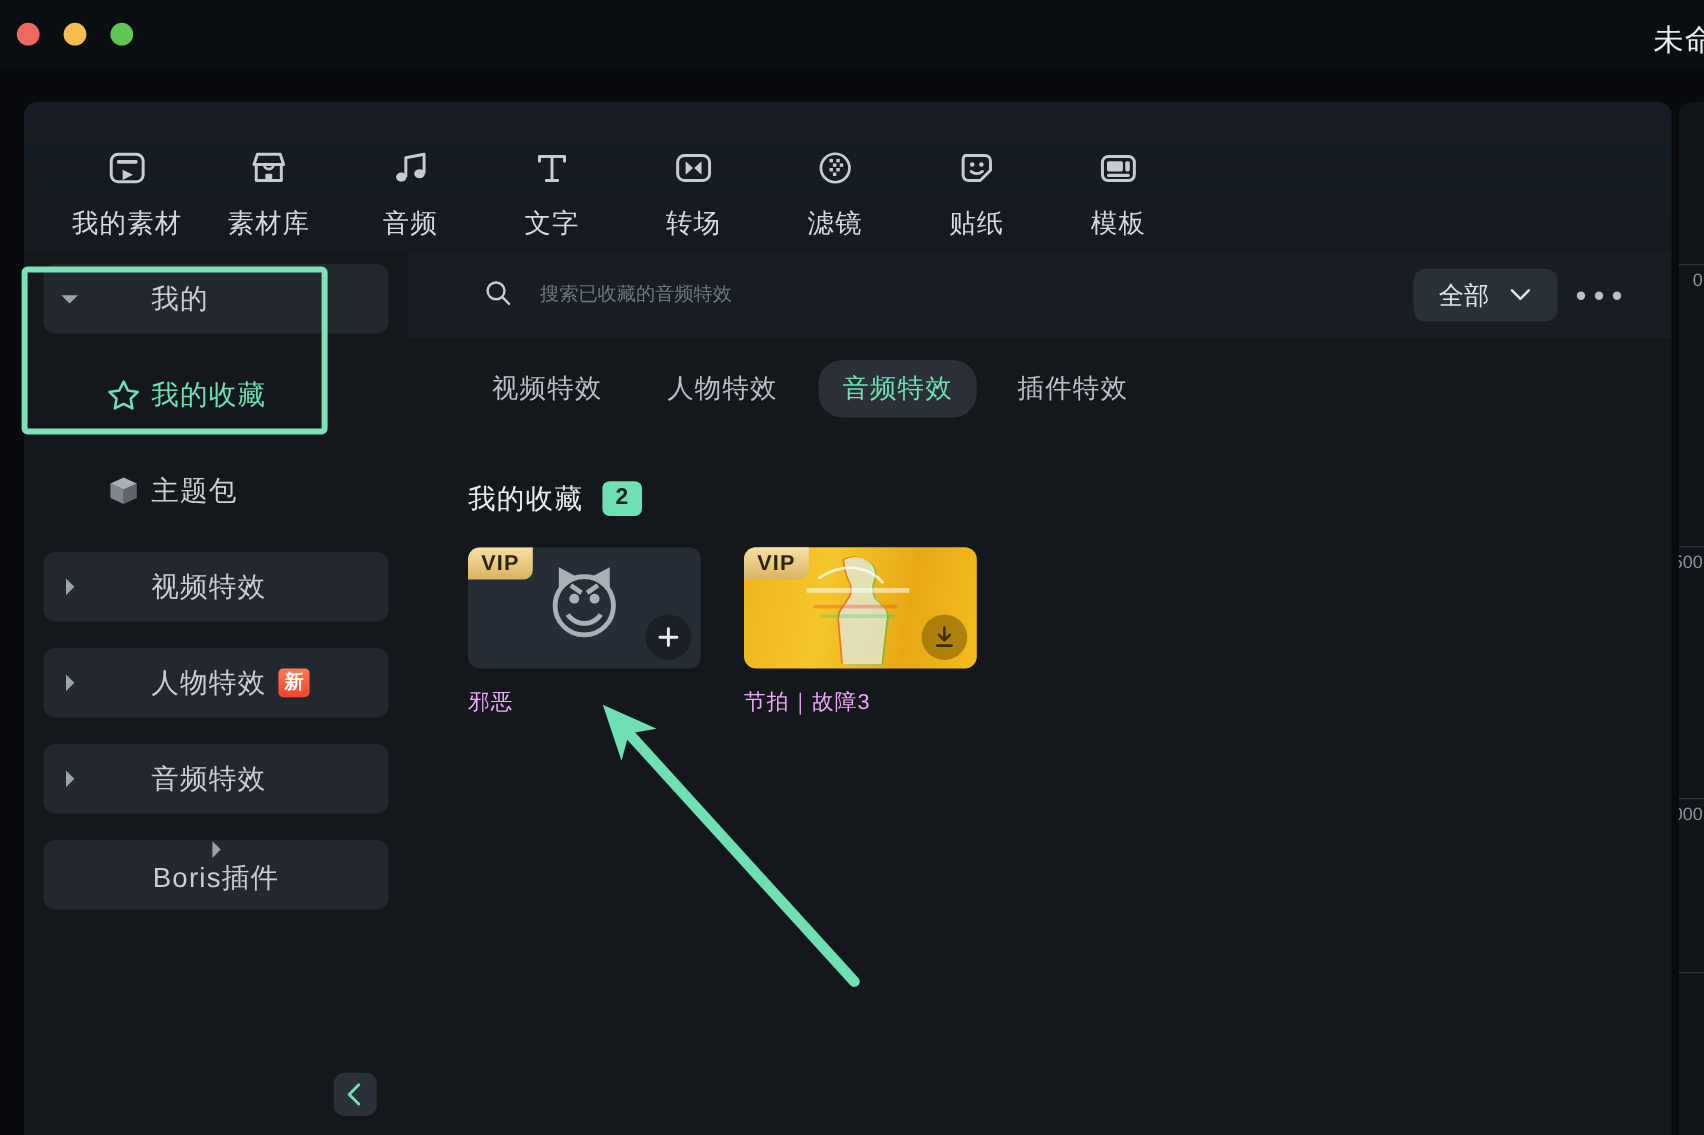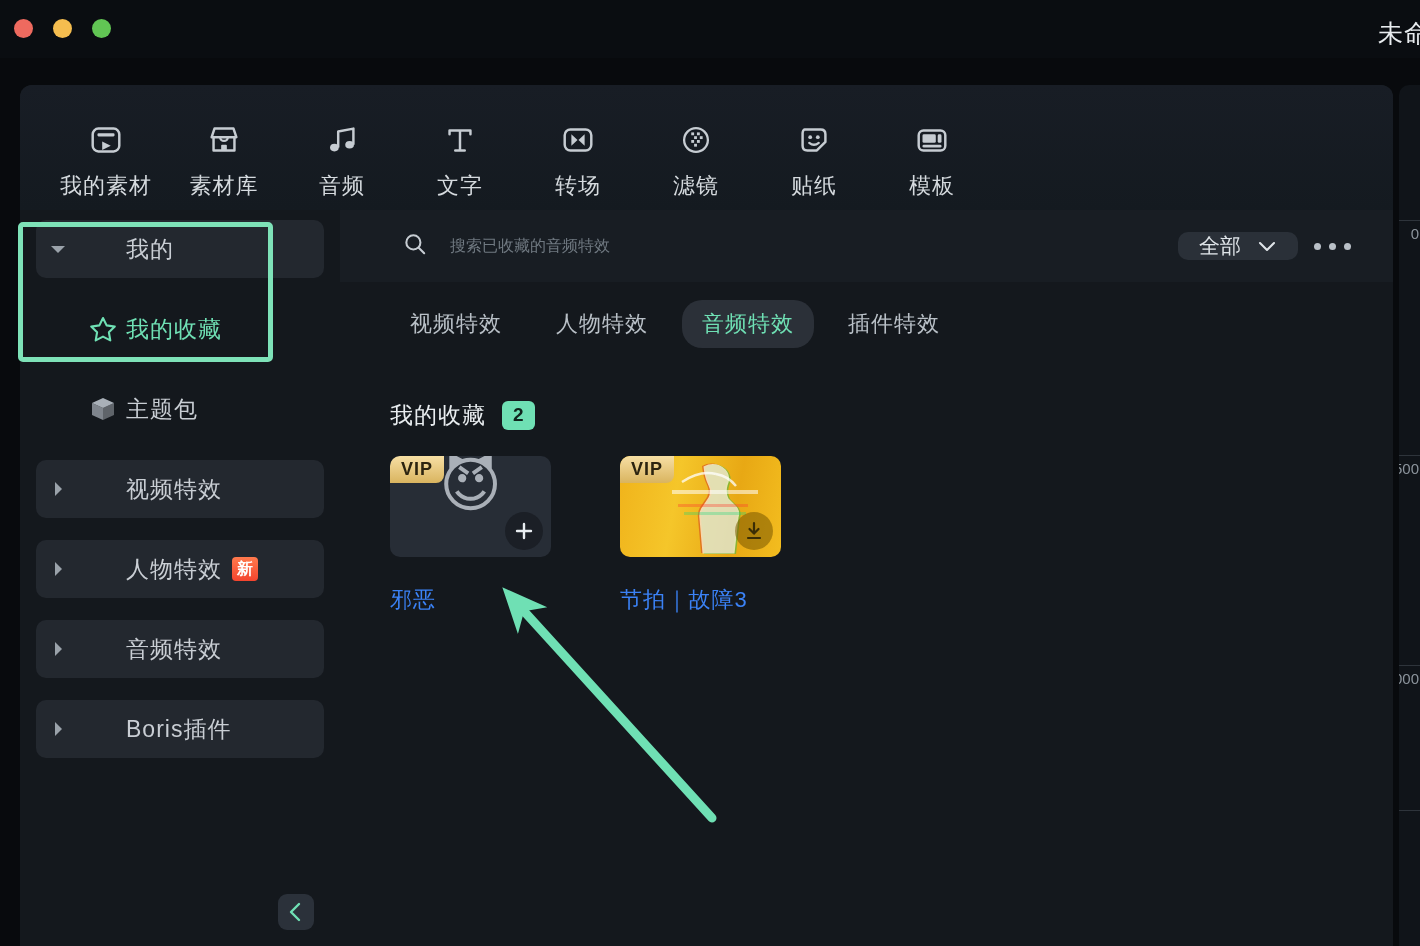--- a/index.html
+++ b/index.html
@@ -70,21 +70,21 @@
     position: absolute; left: 320px; top: 125px; width: 1053px; height: 72px;
     background: #181d23; display: flex; align-items: center;
   }
   .search-ico { margin-left: 62px; }
   .search-input {
     margin-left: 22px; flex: 1; background: transparent; border: none; outline: none;
     font-size: 16px; color: #e4e9ec; font-family: "Liberation Sans", sans-serif;
   }
   .search-input::placeholder { color: #6f7880; }
   .filter-select {
-    margin-right: 16px; height: 28px; min-width: 120px; border-radius: 10px;
+    margin-right: 16px; height: 44px; min-width: 120px; border-radius: 10px;
     background: #2a3038; display: flex; align-items: center; justify-content: center;
     gap: 16px; padding: 0 16px; cursor: pointer; margin-left: 21px;
   }
   .filter-select span { font-size: 21px; color: #dfe4e8; }
   .more-dots {
     margin-right: 42px; display: flex; gap: 8px; align-items: center; cursor: pointer;
   }
   .more-dots i { width: 7px; height: 7px; border-radius: 50%; background: #b9c0c7; display: block; }
 
   
@@ -138,43 +138,43 @@
   .sec-head { display: flex; align-items: center; gap: 16px; margin-top: 52px; }
   .sec-title { font-size: 23px; color: #e9edf0; letter-spacing: 1px; }
   .sec-count {
     background: #6fe0b4; color: #10231c; font-size: 19px; font-weight: bold;
     border-radius: 6px; padding: 2px 11px; line-height: 1.3;
   }
 
   .cards { display: flex; gap: 43px; margin-top: 25px; }
   .card { width: 187px; cursor: pointer; }
   .thumb {
-    position: relative; width: 161px; height: 101px; border-radius: 10px;
+    position: relative; width: 194px; height: 101px; border-radius: 10px;
     overflow: hidden; background: #272d36;
-    display: flex; align-items: flex-start; justify-content: center;
+    display: flex; align-items: center; justify-content: center;
   }
   .thumb.glitch {
     background: linear-gradient(100deg,#f0b31b 0%, #f5c62a 35%, #e8a814 70%, #f3bd1f 100%);
   }
   .vip {
     position: absolute; left: 0; top: 0; z-index: 5;
     background: linear-gradient(180deg,#f7dfa4,#d9b45f);
     color: #2c2410; font-size: 18px; font-weight: bold;
     padding: 3px 11px; border-radius: 8px 0 8px 0; letter-spacing: 1px;
   }
   .devil { font-size: 60px; line-height: 1; color: #aab0b8; }
   .action-btn {
     position: absolute; right: 8px; bottom: 7px; width: 38px; height: 38px;
     border-radius: 50%; display: flex; align-items: center; justify-content: center;
     z-index: 6;
   }
   .action-btn.add { background: #1b1f26; }
   .action-btn.dl { background: rgba(120,88,0,0.55); }
   .card-name {
-    margin-top: 28px; font-size: 22px; color: #3b82f6; letter-spacing: 1px;
+    margin-top: 16px; font-size: 18px; color: #f0abfc; letter-spacing: 1px;
     white-space: nowrap;
   }
   .glitch-fig {
     position: absolute; left: 52px; top: 4px; width: 86px; height: 97px;
   }
 
   
   .arrow-svg { position: absolute; left: 0; top: 0; width: 1420px; height: 946px;
     pointer-events: none; z-index: 50; }
 </style>
@@ -370,21 +370,21 @@
         </div>
         <div class="side-row boxed" style="margin-top: 22px;">
           <span class="caret">
             <svg width="11" height="16" viewBox="0 0 11 16">
               <path d="M2 1 L9 8 L2 15 Z" fill="#9aa2aa"></path>
             </svg>
           </span>
           <span class="s-ico"></span>
           <span class="s-label">音频特效</span>
         </div>
-        <div class="side-row boxed" style="margin-top: 22px;">
+        <div class="side-row boxed" style="margin-top: 22px; flex-direction: column;">
           <span class="caret">
             <svg width="11" height="16" viewBox="0 0 11 16">
               <path d="M2 1 L9 8 L2 15 Z" fill="#9aa2aa"></path>
             </svg>
           </span>
           <span class="s-ico"></span>
           <span class="s-label">Boris插件</span>
         </div>
       </div>
 

